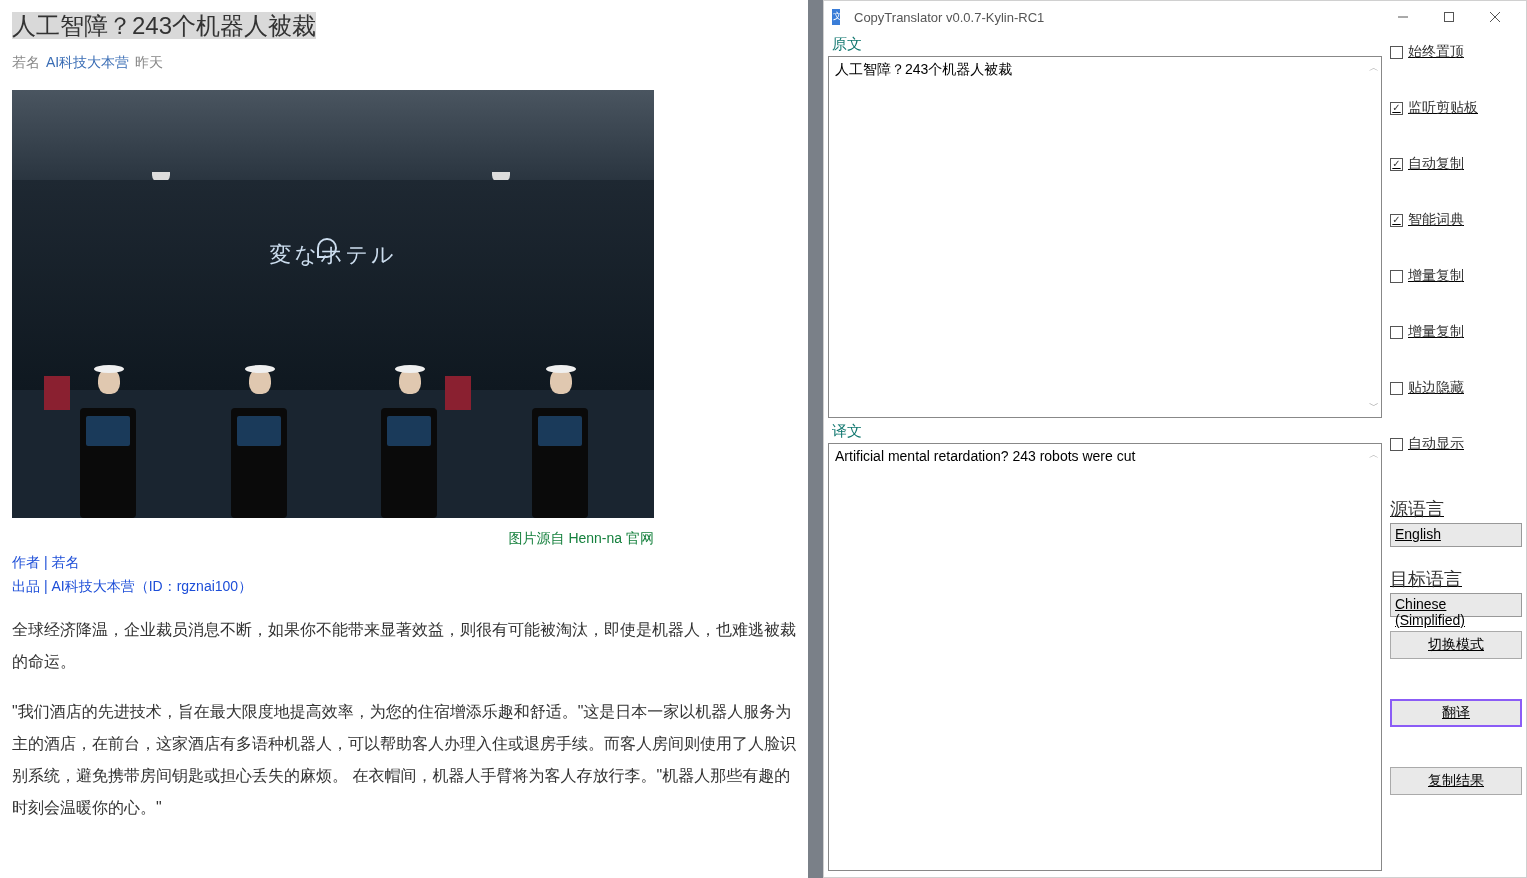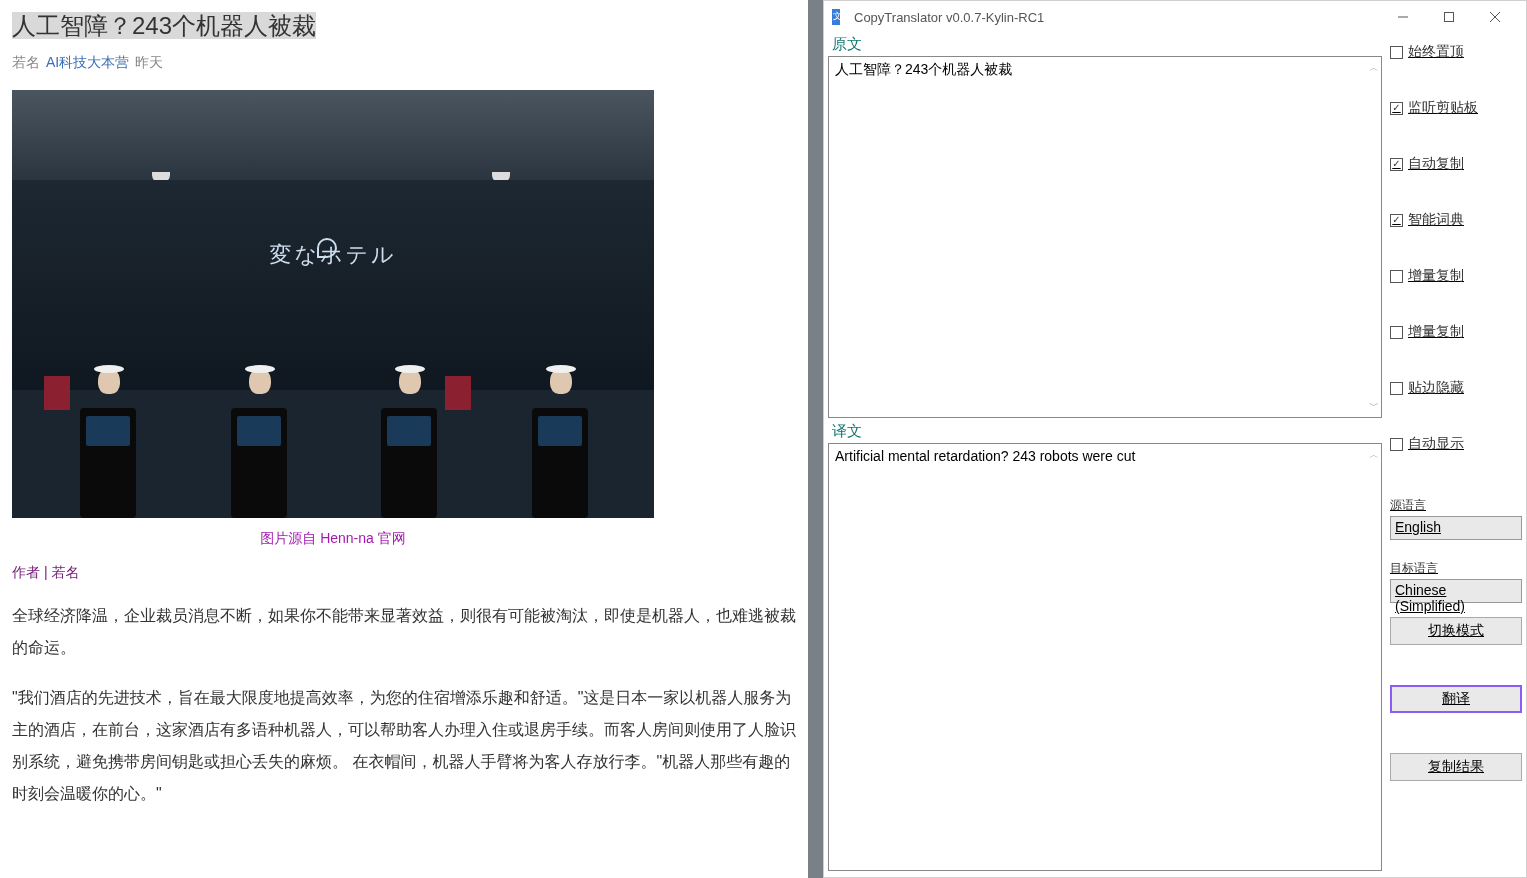--- a/index.html
+++ b/index.html
@@ -24,22 +24,22 @@
     .logo-mark::before { content:''; position:absolute; width:16px; height:16px; border:2px solid #cde; border-radius:50% 50% 50% 0; top:0; left:5px; }
     .counter { position:absolute; bottom:0; left:0; right:0; height:170px; display:flex; justify-content:space-around; align-items:flex-end; padding:0 20px; }
     .station { width:110px; height:150px; position:relative; }
     .kiosk { width:56px; height:110px; background:#0a0a0a; position:absolute; bottom:0; left:28px; border-radius:4px; }
     .kiosk::before { content:''; position:absolute; top:8px; left:6px; right:6px; height:30px; background:#1a3a5a; border-radius:2px; }
     .staff { width:34px; height:44px; position:absolute; top:0; left:40px; }
     .staff-head { width:22px; height:26px; background:#e0c8b0; border-radius:50% 50% 40% 40%; margin:0 auto; position:relative; }
     .staff-hat { width:30px; height:8px; background:#f0f0f0; border-radius:50%; position:absolute; top:-3px; left:-4px; }
     .sign { width:26px; height:34px; background:#8a2030; position:absolute; top:8px; }
     
-    .caption { font-size: 14px; color: #a21caf; text-align: center; width: 642px; margin-bottom: 16px; }
-    .byline { font-size: 14px; color: #701a75; margin-bottom: 6px; }
+    .caption { font-size: 14px; color: #15803d; text-align: right; width: 642px; margin-bottom: 6px; }
+    .byline { font-size: 14px; color: #1d4ed8; margin-bottom: 6px; }
     .para { font-size: 16px; line-height: 2; color: #333; margin: 18px 0; }
     
     .gap { width: 15px; background: #7a8088; }
     
     .app-pane { flex: 1; height: 100%; background: #fff; border: 1px solid #d0d0d0; display: flex; flex-direction: column; }
     
     .titlebar { height: 32px; display: flex; align-items: center; padding: 0 8px; font-size: 13px; color: #555; }
     .app-icon { width:16px; height:16px; margin-right:6px; position:relative; }
     .app-icon::before { content:''; position:absolute; width:8px; height:16px; background:#3a7dd8; left:0; }
     .app-icon::after { content:'文'; position:absolute; color:#fff; font-size:9px; left:1px; top:1px; }
@@ -53,21 +53,21 @@
     
     .section-label { font-size:15px; color:#0f766e; padding: 0 4px 2px; }
     .text-area-wrap { flex:1; border:1px solid #888; background:#fff; position:relative; padding: 4px 6px; font-size:14px; margin-bottom:4px; }
     .text-area-wrap.half1 { flex: 0 0 362px; }
     .scroll-ind-up { position:absolute; right:2px; top:4px; font-size:10px; color:#999; }
     .scroll-ind-dn { position:absolute; right:2px; bottom:4px; font-size:10px; color:#999; }
     
     .check-row { display:flex; align-items:center; margin-bottom: 38px; font-size:14px; color:#333; }
     .check-box { width:13px; height:13px; border:1px solid #555; margin-right:5px; display:flex; align-items:center; justify-content:center; font-size:10px; color:#333; line-height:1; }
     
-    .lang-label { font-size:12px; color:#333; margin-top:6px; margin-bottom:2px; }
+    .lang-label { font-size:18px; color:#333; margin-top:6px; margin-bottom:2px; }
     .lang-select { height:24px; border:1px solid #999; background:#e9e9e9; font-size:14px; padding:2px 4px; margin-bottom:14px; }
     
     .btn { height:28px; border:1px solid #aaa; background:#e9e9e9; font-size:14px; margin-bottom:40px; display:flex; align-items:center; justify-content:center; cursor:pointer;text-align:right; }
     .btn.primary { border:2px solid #8b5cf6; }
   </style>
 </head>
 <body>
 
 <div class="article-pane">
   <h1 class="article-title"><span class="hl">人工智障？243个机器人被裁</span></h1>
@@ -117,20 +117,21 @@
               <div class="staff-hat"></div>
             </div>
           </div>
           <div class="kiosk"></div>
         </div>
     </div>
   </div>
 
   <div class="caption">图片源自 Henn-na 官网</div>
   <div class="byline">作者 | 若名</div>
+  <div class="byline">出品 | AI科技大本营（ID：rgznai100）</div>
   <p class="para">全球经济降温，企业裁员消息不断，如果你不能带来显著效益，则很有可能被淘汰，即使是机器人，也难逃被裁的命运。</p>
   <p class="para">"我们酒店的先进技术，旨在最大限度地提高效率，为您的住宿增添乐趣和舒适。"这是日本一家以机器人服务为主的酒店，在前台，这家酒店有多语种机器人，可以帮助客人办理入住或退房手续。而客人房间则使用了人脸识别系统，避免携带房间钥匙或担心丢失的麻烦。 在衣帽间，机器人手臂将为客人存放行李。"机器人那些有趣的时刻会温暖你的心。"</p>
 </div>
 
 <div class="gap"></div>
 
 <div class="app-pane">
   <div class="titlebar">
     <div class="app-icon"></div>
     <div class="titlebar-text">CopyTranslator v0.0.7-Kylin-RC1</div>

